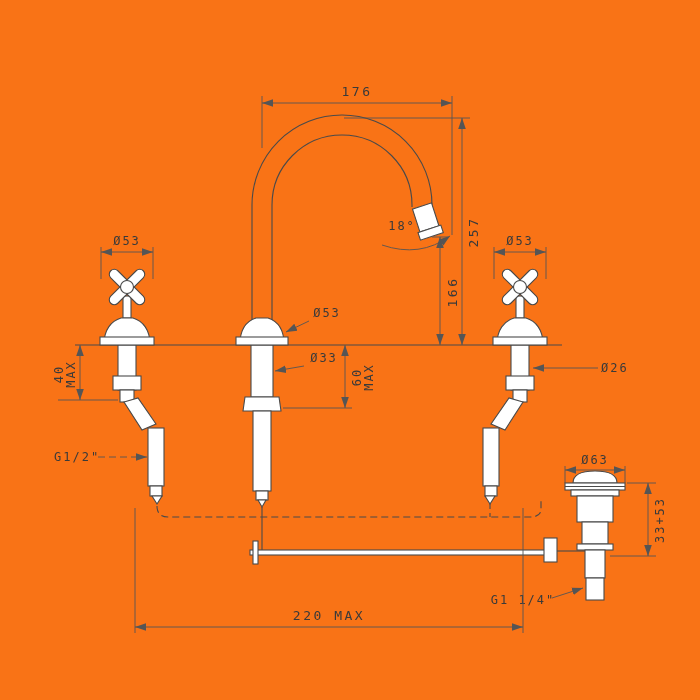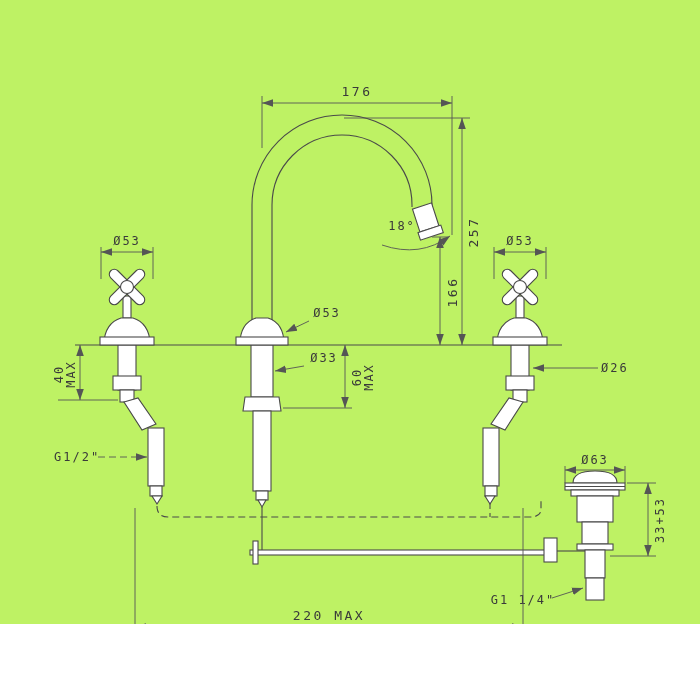--- a/index.html
+++ b/index.html
@@ -1,16 +1,16 @@
 <!DOCTYPE html>
 <html><head>
 <meta charset="utf-8">
 <style>
   html,body { margin:0; padding:0; background:#fff; }
-  .stage { width:700px; height:624px; background:#bef264; position:relative; overflow:hidden; }
+  .stage { width:700px; height:700px; background:#f97316; position:relative; overflow:hidden; }
   svg { display:block; }
   .ln    { fill:none; stroke:#4a4a4a; stroke-width:1.1; }
   .shape { fill:#ffffff; stroke:#4a4a4a; stroke-width:1.1; }
   .dim   { fill:none; stroke:#555555; stroke-width:0.9; }
   .dash  { stroke-dasharray:7 4; }
   .dim-text { font-family:"DejaVu Sans Mono","Liberation Mono",monospace;
               font-size:13px; fill:#3a3a3a; letter-spacing:2.5px; }
   .dim-text-sm { font-family:"DejaVu Sans Mono","Liberation Mono",monospace;
               font-size:12px; fill:#3a3a3a; letter-spacing:2px; }
 </style>

